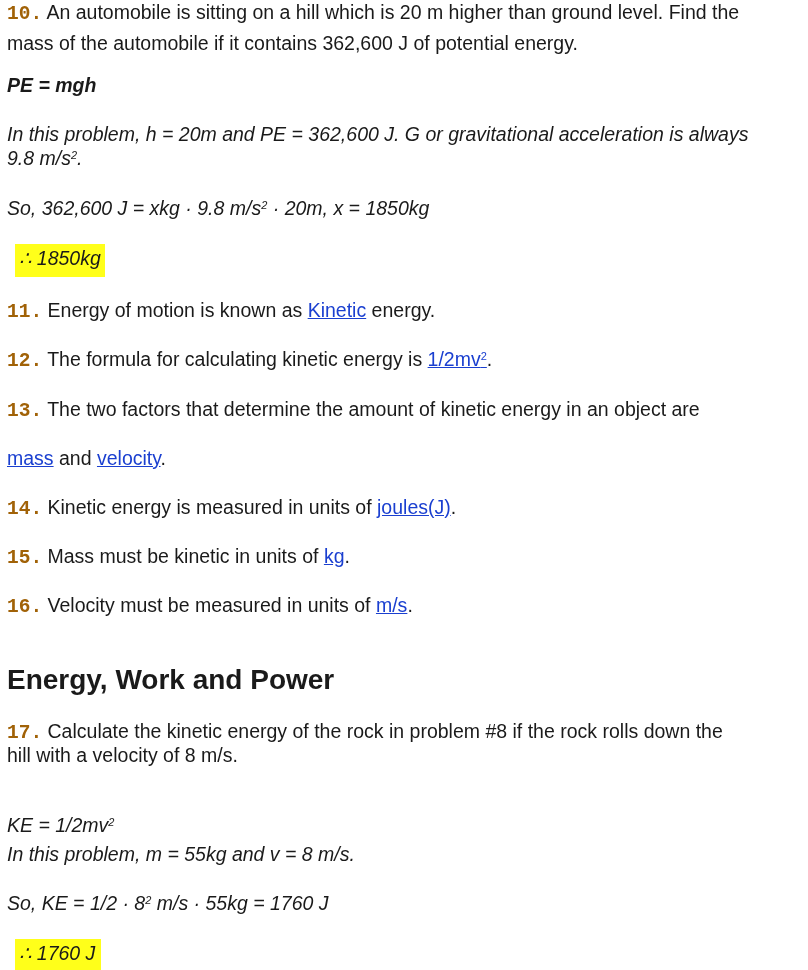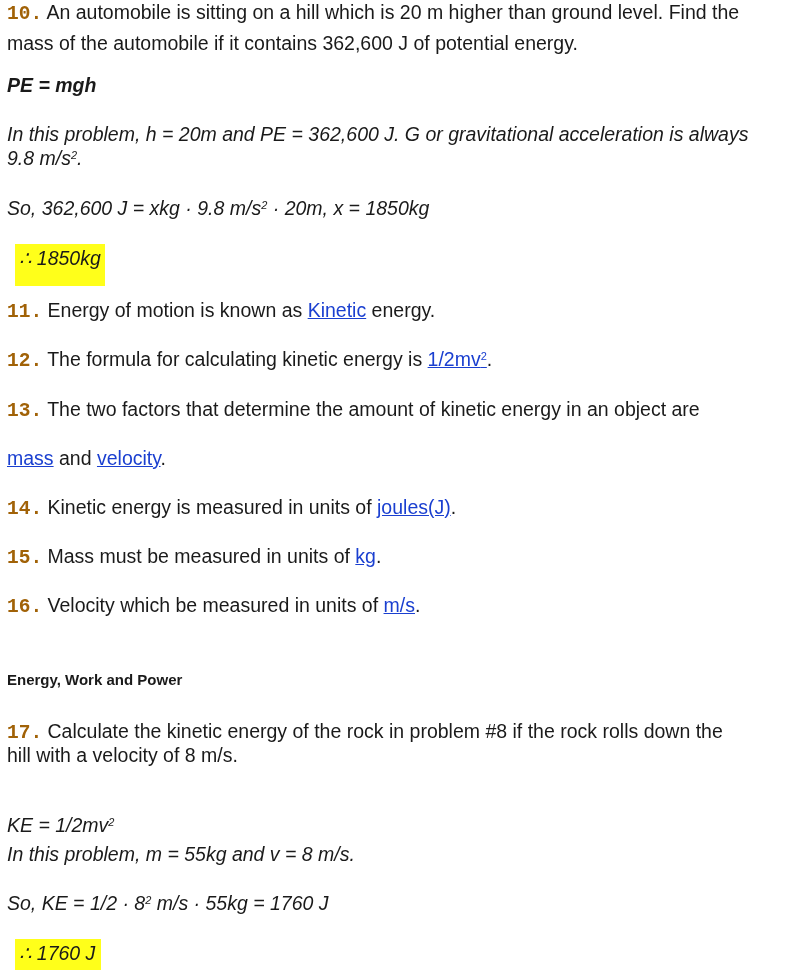--- a/index.html
+++ b/index.html
@@ -3,23 +3,23 @@
 <meta charset="utf-8">
 <style>
   html, body { margin:0; padding:0; background:#ffffff; }
   body { width:808px; height:970px; overflow:hidden; position:relative;
          font-family:"Liberation Sans", sans-serif; color:#1a1a1a; }
   .line { position:absolute; left:7px; font-size:19.5px; line-height:24px; white-space:nowrap; }
   .num { color:#a16207; font-weight:bold;font-family:Liberation Mono, monospace; }
   .it { font-style:italic; }
   .ans { color:#1a3fd0; text-decoration:underline; }
   sup { font-size:11px; vertical-align:6px; line-height:0; }
-  .hl { position:absolute; background:#ffff1a; height:42px; }
+  .hl { position:absolute; background:#ffff1a; height:33px; }
   .hl span { position:absolute; left:4px; top:2px; font-style:italic; font-size:19.5px; line-height:24px; white-space:nowrap; }
-  .heading { position:absolute; left:7px; top:667px; font-size:15px; font-weight:bold; line-height:26px; }
+  .heading { position:absolute; left:7px; top:667px; font-size:28px; font-weight:bold; line-height:26px; }
 </style>
 </head>
 <body>
 
 <div>
   <div class="line" style="top:0px;"><span class="num">10.</span><span> An automobile is sitting on a hill which is 20 m higher than ground level. Find the</span></div>
   <div class="line" style="top:31px;">mass of the automobile if it contains 362,600 J of potential energy.</div>
   <div class="line it" style="top:73px;font-weight:bold;">PE = mgh</div>
   <div class="line it" style="top:122px;">In this problem, h = 20m and PE = 362,600 J. G or gravitational acceleration is always</div>
   <div class="line it" style="top:146px;"><span>9.8 m/s</span><sup>2</sup><span>.</span></div>
@@ -31,23 +31,23 @@
 
 <div class="line" style="top:298px;"><span class="num">11.</span><span> Energy of motion is known as </span><span class="ans">Kinetic</span><span> energy.</span></div>
 
 <div class="line" style="top:347px;"><span class="num">12.</span><span> The formula for calculating kinetic energy is </span><span class="ans"><span>1/2mv</span><sup>2</sup></span><span>.</span></div>
 
 <div class="line" style="top:397px;"><span class="num">13.</span><span> The two factors that determine the amount of kinetic energy in an object are</span></div>
 <div class="line" style="top:446px;"><span class="ans">mass</span><span> and </span><span class="ans">velocity</span><span>.</span></div>
 
 <div class="line" style="top:495px;"><span class="num">14.</span><span> Kinetic energy is measured in units of </span><span class="ans">joules(J)</span><span>.</span></div>
 
-<div class="line" style="top:544px;"><span class="num">15.</span><span> Mass must be measured in units of </span><span class="ans">kg</span><span>.</span></div>
+<div class="line" style="top:544px;"><span class="num">15.</span><span> Mass must be kinetic in units of </span><span class="ans">kg</span><span>.</span></div>
 
-<div class="line" style="top:593px;"><span class="num">16.</span><span> Velocity which be measured in units of </span><span class="ans">m/s</span><span>.</span></div>
+<div class="line" style="top:593px;"><span class="num">16.</span><span> Velocity must be measured in units of </span><span class="ans">m/s</span><span>.</span></div>
 
 <div class="heading">Energy, Work and Power</div>
 
 <div>
   <div class="line" style="top:719px;"><span class="num">17.</span><span> Calculate the kinetic energy of the rock in problem #8 if the rock rolls down the</span></div>
   <div class="line" style="top:743px;">hill with a velocity of 8 m/s.</div>
   <div class="line it" style="top:793px;margin-top:20px;"><span>KE = 1/2mv</span><sup>2</sup></div>
   <div class="line it" style="top:842px;">In this problem, m = 55kg and v = 8 m/s.</div>
   <div class="line it" style="top:891px;"><span>So, KE = 1/2 ·  8</span><sup>2</sup><span> m/s · 55kg = 1760 J</span></div>
   <div class="hl" style="left:15px; top:939px; width:86px;text-decoration:underline;">

